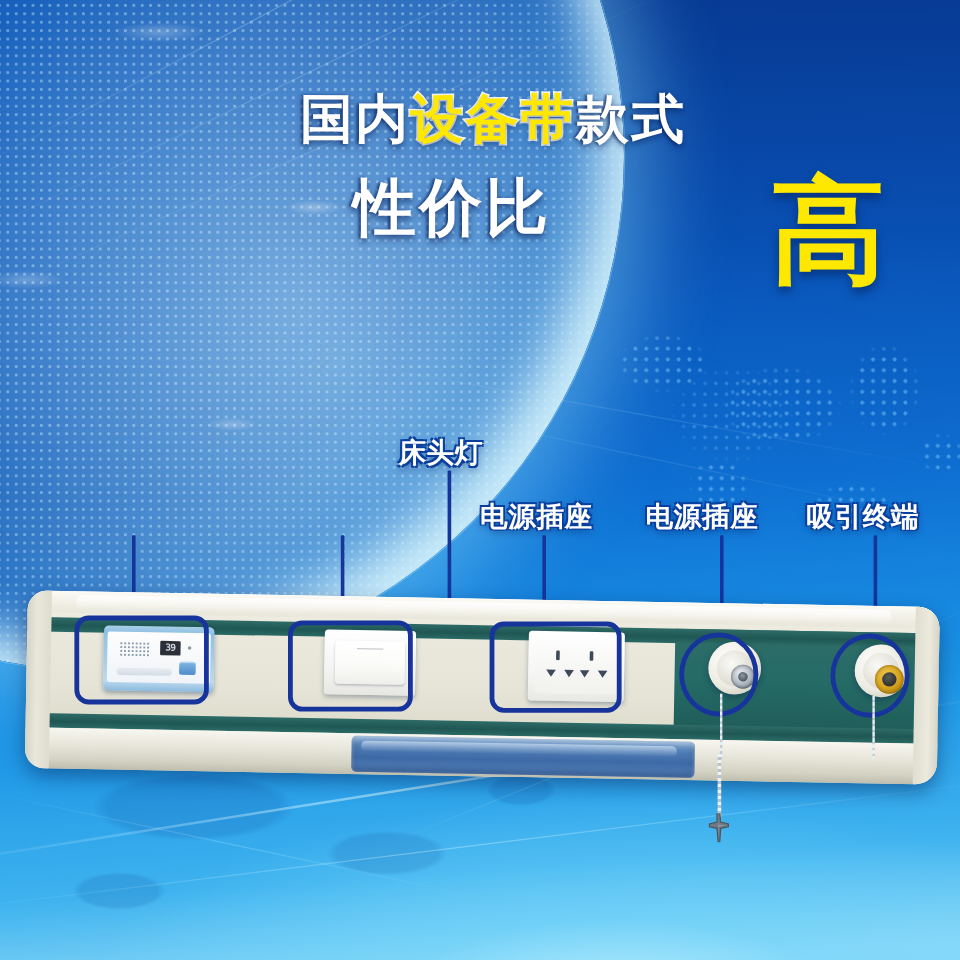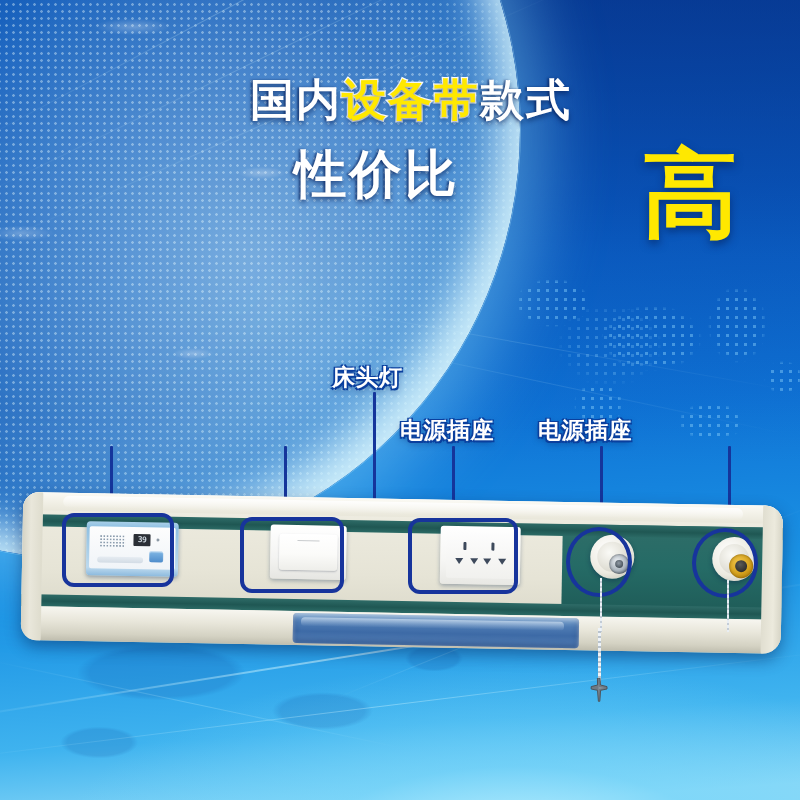--- a/index.html
+++ b/index.html
@@ -235,20 +235,21 @@
     </div>
     <div class="hl-line2">
       <span class="t-white">性价比</span>
     </div>
   </div>
   <div class="hl-big">高</div>
 
   <div class="label" style="left:332px;top:362px;">床头灯</div>
   <div class="label" style="left:400px;top:415px;">电源插座</div>
   <div class="label" style="left:538px;top:415px;">电源插座</div>
+  <div class="label" style="left:672px;top:415px;">吸引终端</div>
 
   <div class="leader" style="left:110px;top:446px;height:82px;"></div>
   <div class="leader" style="left:284px;top:446px;height:84px;"></div>
   <div class="leader" style="left:373px;top:392px;height:215px;"></div>
   <div class="leader" style="left:452px;top:446px;height:84px;"></div>
   <div class="leader" style="left:600px;top:446px;height:86px;"></div>
   <div class="leader" style="left:728px;top:446px;height:88px;"></div>
 
   <div class="panel-wrap">
     <div class="panel">

